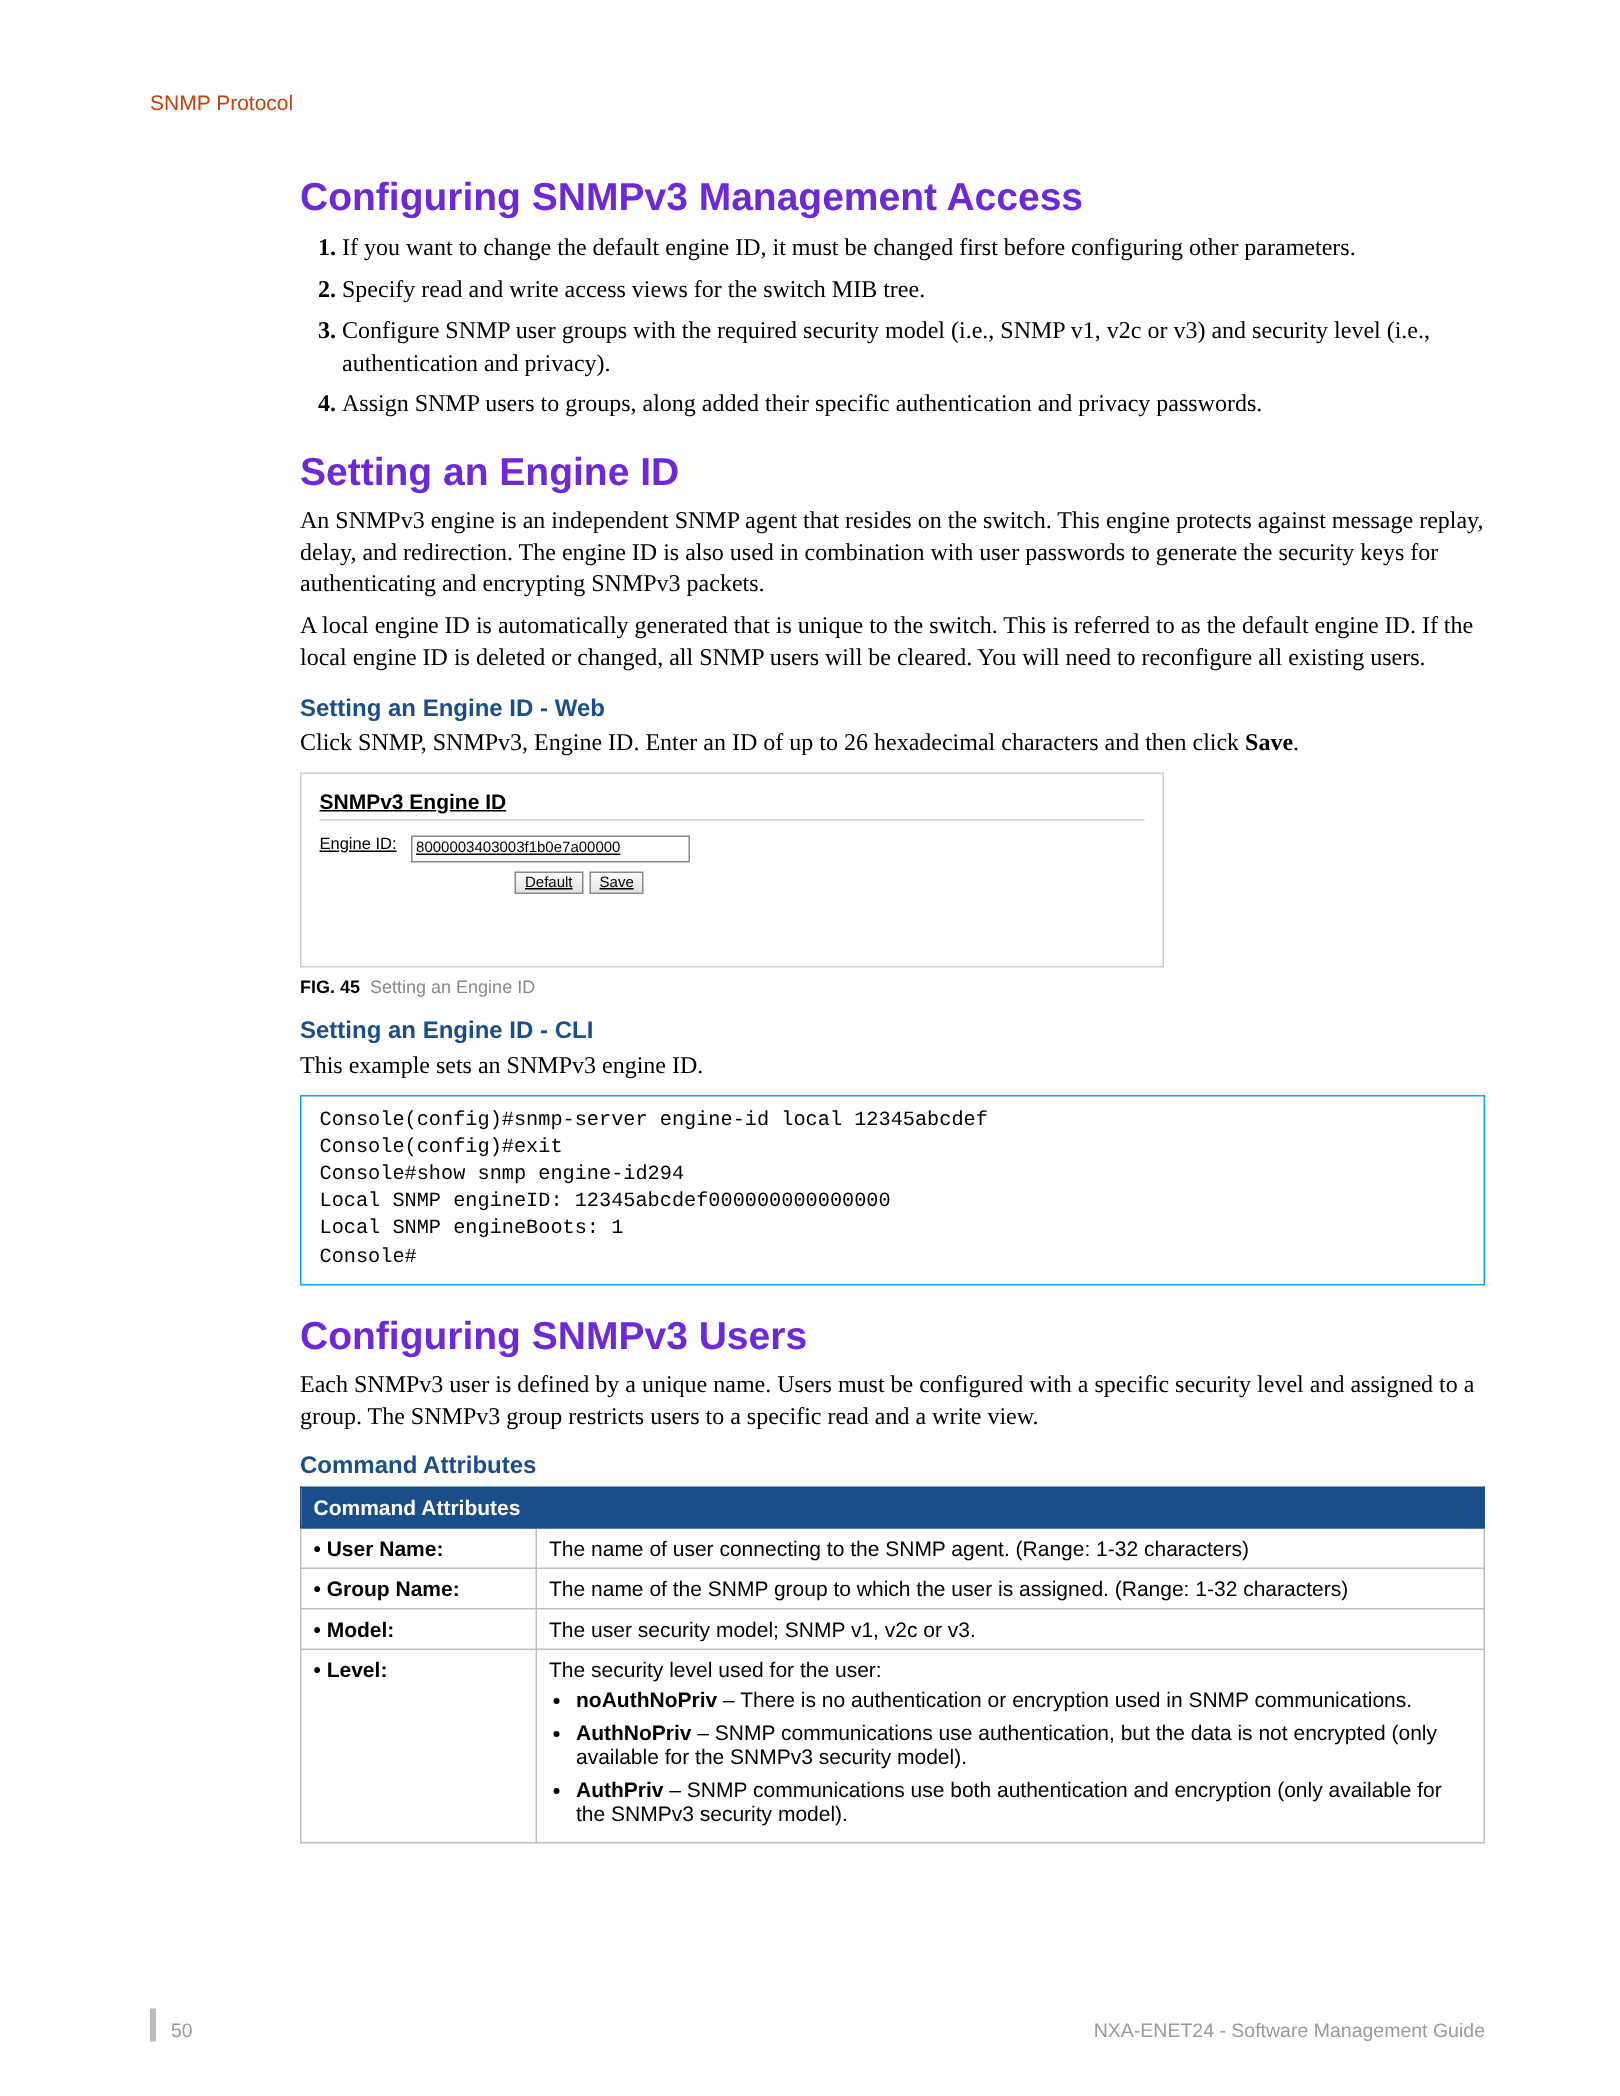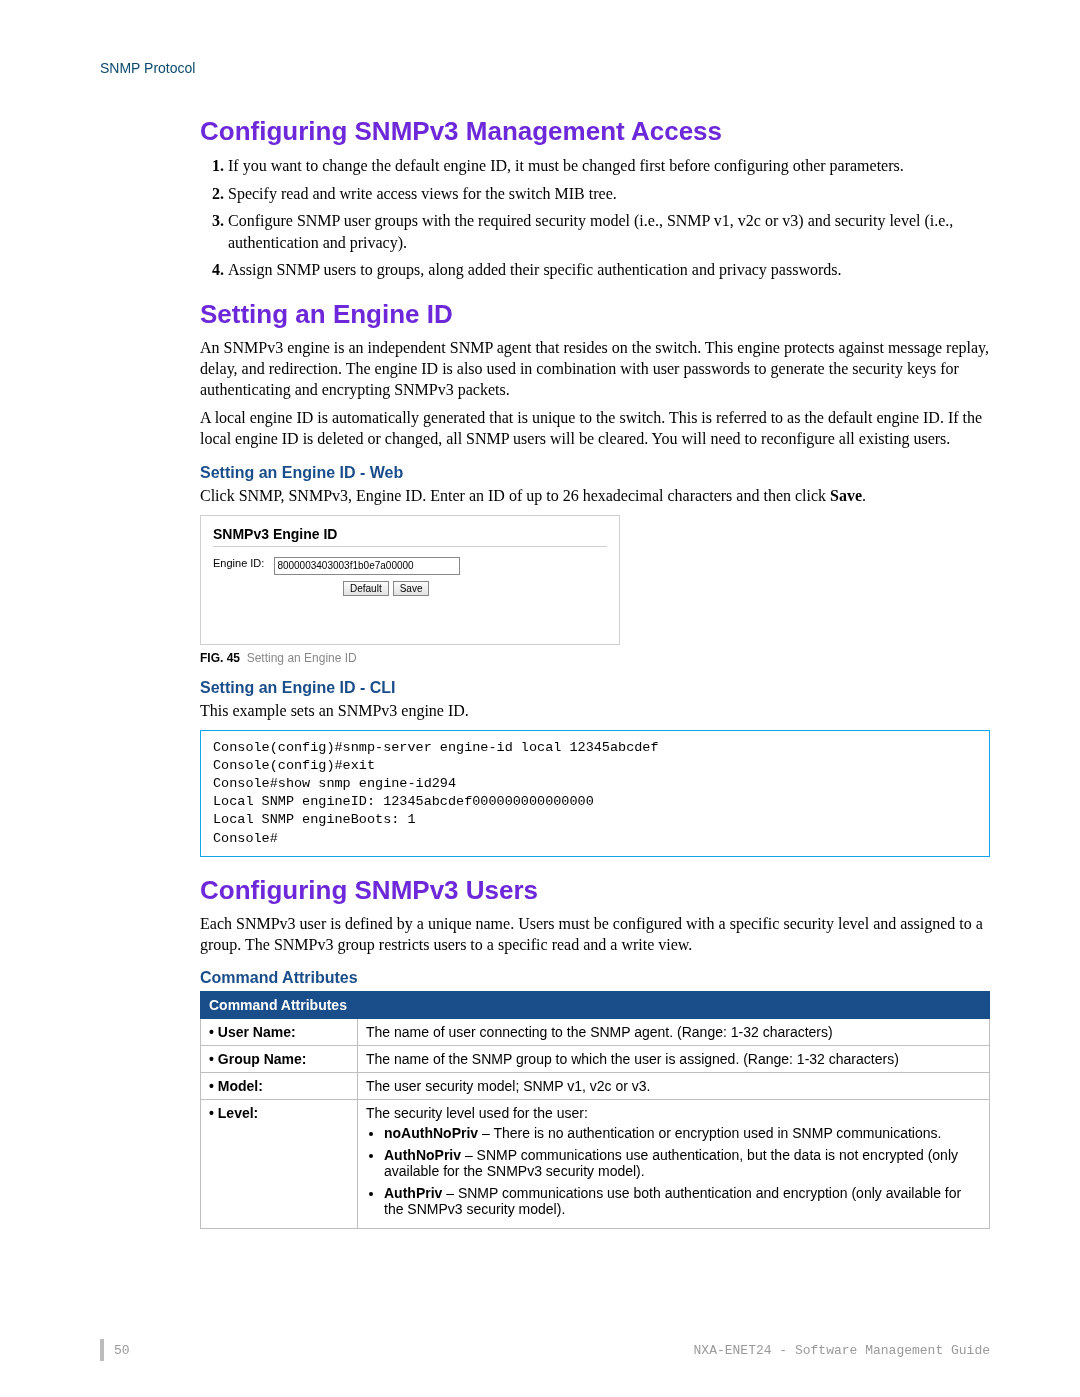--- a/index.html
+++ b/index.html
@@ -11,21 +11,21 @@
   }
   .page {
     width: 1080px;
     height: 1397px;
     position: relative;
     box-sizing: border-box;
     padding: 60px 90px 40px 100px;
   }
   .running-header {
     font-family: Arial, Helvetica, sans-serif;
-    color: #0c4a6e;
+    color: #c2410c;
     font-size: 14px;
     margin-bottom: 40px;
   }
   .content {
     margin-left: 100px;
   }
   h1 {
     font-family: Arial, Helvetica, sans-serif;
     color: #6d28d9;
     font-size: 26px;
@@ -51,28 +51,29 @@
   ol.steps li {
     font-size: 16px;
     line-height: 1.35;
     margin-bottom: 6px;
   }
   ol.steps li::marker {
     font-weight: bold;
   }
   .fig-box {
     border: 1px solid #cfcfcf;
-    width: 420px;
+    width: 576px;
     height: 130px;
     background: #fff;
     position: relative;
     padding: 10px 12px;
     box-sizing: border-box;
     font-family: Arial, Helvetica, sans-serif;
     margin-top: 6px;
+    text-decoration: underline;
   }
   .fig-title {
     font-size: 14px;
     font-weight: bold;
     border-bottom: 1px solid #cfcfcf;
     padding-bottom: 4px;
     margin-bottom: 10px;
   }
   .fig-row {
     font-size: 11px;
@@ -155,23 +156,23 @@
   }
   .footer {
     position: absolute;
     bottom: 36px;
     left: 100px;
     right: 90px;
     border-left: 4px solid #bcbcbc;
     padding-left: 10px;
     height: 22px;
     display: flex;
-    align-items: center;
+    align-items: flex-end;
     justify-content: space-between;
-    font-family: Liberation Mono, monospace;
+    font-family: Liberation Sans, sans-serif;
     font-size: 13px;
     color: #9a9a9a;
   }
 </style>
 </head>
 <body>
 
 <div class="page">
   <div class="running-header">SNMP Protocol</div>
 

